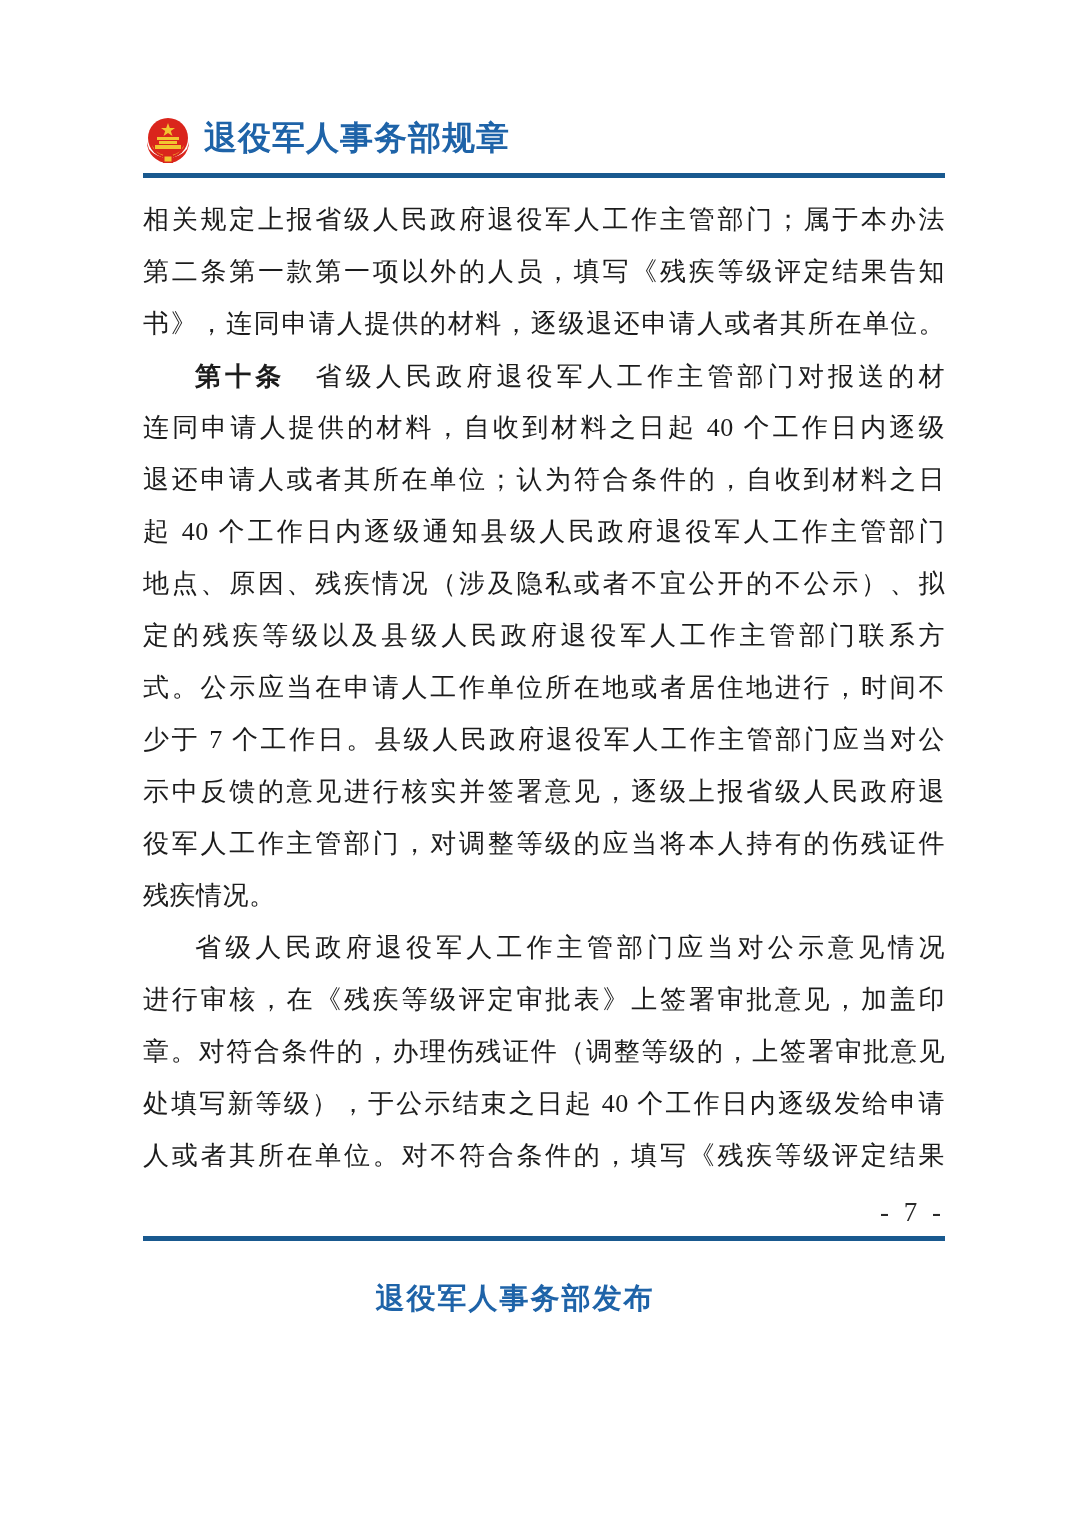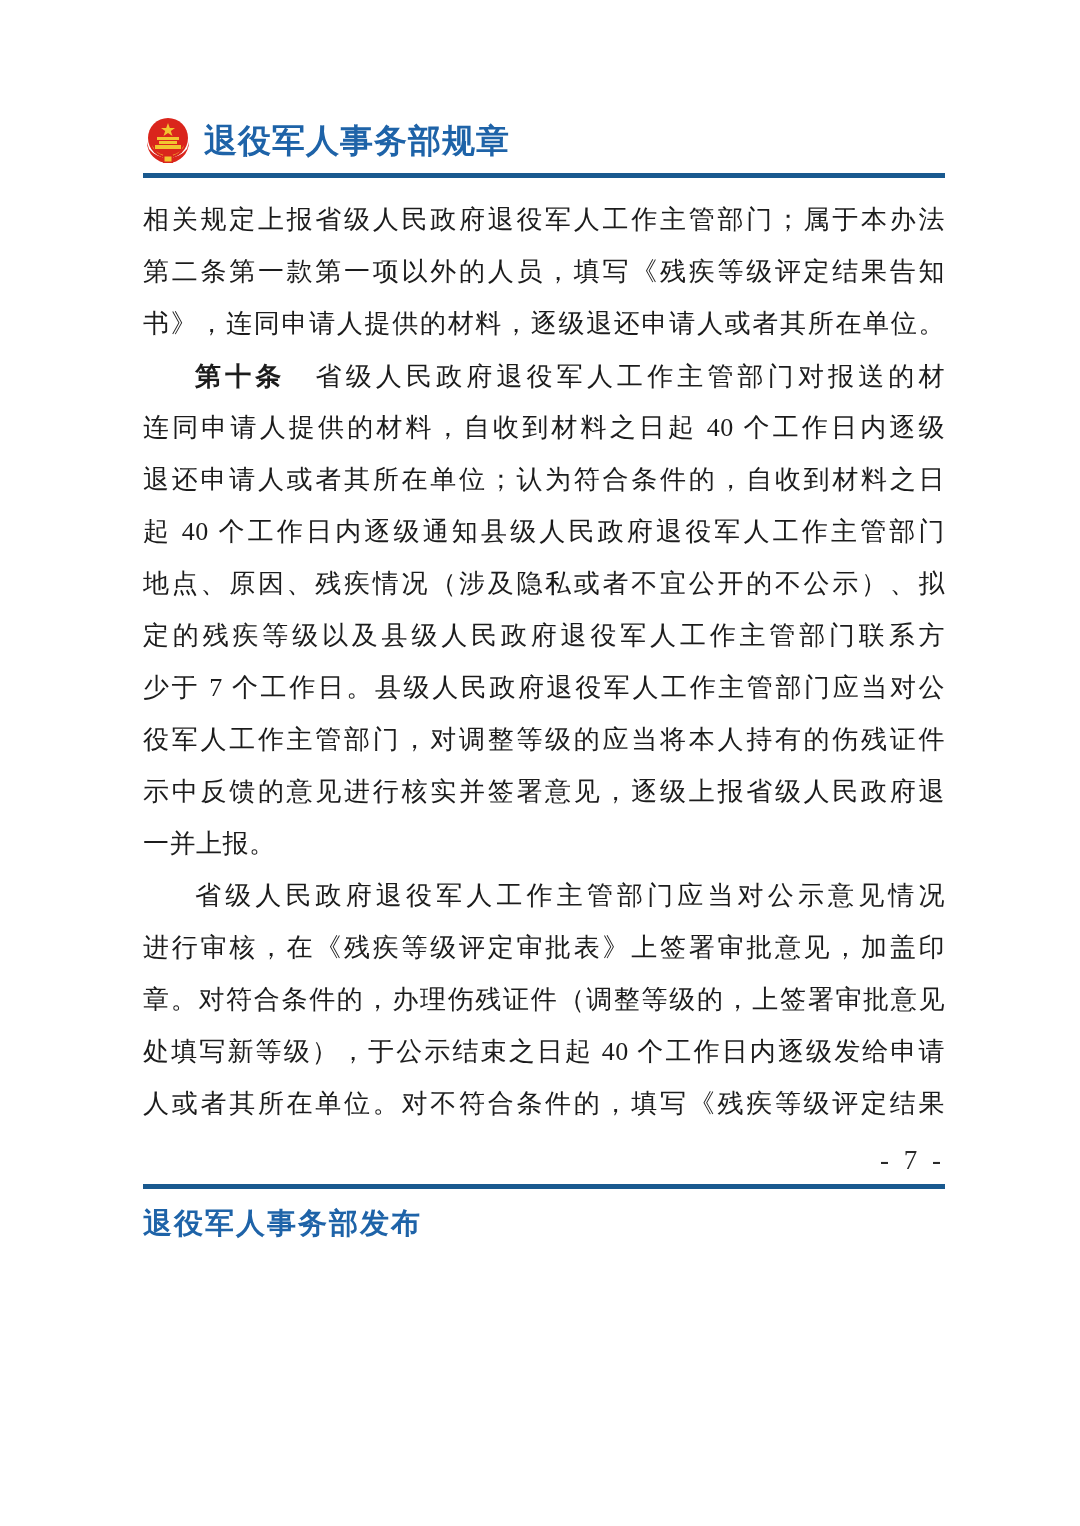--- a/index.html
+++ b/index.html
@@ -15,21 +15,21 @@
   }
   .content{
     position:absolute;left:143px;top:0;width:802px;
   }
   header.page-header{
     display:flex;align-items:center;gap:11px;
     margin-top:114px;height:54px;
   }
   .emblem{width:50px;height:52px;display:inline-block;flex:0 0 auto;}
   h1.doc-header-title{
-    margin:0;font-family:Liberation Sans, sans-serif;
+    margin:0;font-family:Liberation Mono, monospace;
     font-size:33px;font-weight:bold;color:#1e63a8;letter-spacing:1px;
     line-height:54px;white-space:nowrap;
   }
   .rule{height:5px;background:#19598f;border:none;}
   .header-rule{margin-top:5px;}
   .body{
     margin-top:16px;
     font-size:26px;
     line-height:52px;
   }
@@ -43,22 +43,22 @@
   }
   .body .line.fill{text-align-last:justify;}
   .body .line.indent{text-indent:2em;}
   .body .line b{font-family:"Liberation Sans","DejaVu Sans",sans-serif;font-weight:bold;}
   .pagenum{
     margin-top:14px;height:32px;line-height:32px;
     text-align:right;font-size:27px;color:#2a2a2a;letter-spacing:4px;
   }
   .footer-rule{margin-top:8px;}
   .publisher{
-    margin-top:14px;height:40px;line-height:40px;
-    text-align:left;padding-right:58px;
+    margin-top:37px;height:40px;line-height:40px;
+    text-align:center;padding-right:58px;
     font-family:"Liberation Sans","DejaVu Sans",sans-serif;
     font-size:29px;font-weight:bold;color:#1e63a8;letter-spacing:2px;
   }
 </style>
 </head>
 <body>
 
 <div class="page">
   <div class="content">
 
@@ -84,24 +84,25 @@
     <main class="body">
         <div class="line fill">相关规定上报省级人民政府退役军人工作主管部门；属于本办法</div>
         <div class="line fill">第二条第一款第一项以外的人员，填写《残疾等级评定结果告知</div>
         <div class="line fill">书》，连同申请人提供的材料，逐级退还申请人或者其所在单位。</div>
         <div class="line fill indent"><b>第十条</b>　省级人民政府退役军人工作主管部门对报送的材</div>
         <div class="line fill">连同申请人提供的材料，自收到材料之日起 40 个工作日内逐级</div>
         <div class="line fill">退还申请人或者其所在单位；认为符合条件的，自收到材料之日</div>
         <div class="line fill">起 40 个工作日内逐级通知县级人民政府退役军人工作主管部门</div>
         <div class="line fill">地点、原因、残疾情况（涉及隐私或者不宜公开的不公示）、拟</div>
         <div class="line fill">定的残疾等级以及县级人民政府退役军人工作主管部门联系方</div>
+        <div class="line fill">式。公示应当在申请人工作单位所在地或者居住地进行，时间不</div>
         <div class="line fill">少于 7 个工作日。县级人民政府退役军人工作主管部门应当对公</div>
+        <div class="line fill">示中反馈的意见进行核实并签署意见，逐级上报省级人民政府退</div>
         <div class="line fill">役军人工作主管部门，对调整等级的应当将本人持有的伤残证件</div>
-        <div class="line fill">示中反馈的意见进行核实并签署意见，逐级上报省级人民政府退</div>
-        <div class="line">一并上报。</div>
+        <div class="line">残疾情况。</div>
         <div class="line fill indent">省级人民政府退役军人工作主管部门应当对公示意见情况</div>
         <div class="line fill">进行审核，在《残疾等级评定审批表》上签署审批意见，加盖印</div>
         <div class="line fill">章。对符合条件的，办理伤残证件（调整等级的，上签署审批意见</div>
         <div class="line fill">处填写新等级），于公示结束之日起 40 个工作日内逐级发给申请</div>
         <div class="line fill">人或者其所在单位。对不符合条件的，填写《残疾等级评定结果</div>
       </main>
 
     <div class="pagenum">- 7 -</div>
 
     <div class="rule footer-rule"></div>

